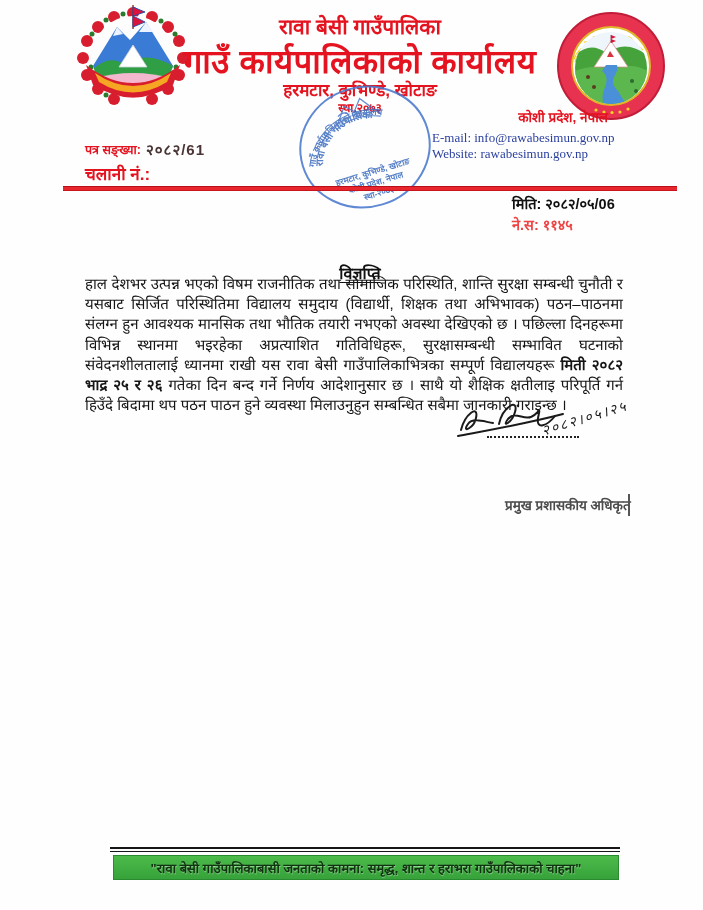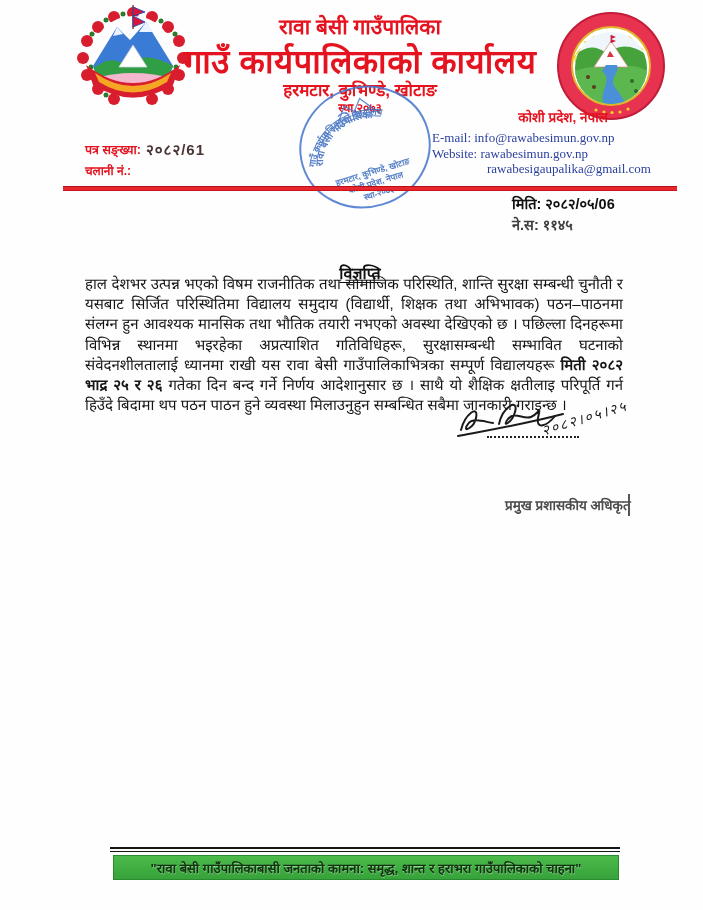--- a/index.html
+++ b/index.html
@@ -13,25 +13,25 @@
   .center-head { left:180px; width:360px; text-align:center; }
   .muni-name   { top:12px;  font-size:21px; font-weight:bold; color:#e4131f; }
   .office-name { top:38px;  font-size:33px; font-weight:bold; color:#e4131f; letter-spacing:0.5px; }
   .addr-line   { top:78px;  font-size:17px; font-weight:bold; color:#e4131f; }
   .estd-line   { top:99px;  font-size:12px; font-weight:bold; color:#e4131f; }
   .province    { left:498px; top:108px; width:130px; text-align:center; font-size:13.5px; font-weight:bold; color:#e4131f; }
   .weblines    { left:432px; top:130px; font-family:"Liberation Serif", serif; font-size:13px; line-height:15.5px; color:#2a3f9e; }
   .weblines .indent { padding-left:55px; }
   .letterno    { left:85px; top:141px; font-size:12.5px; font-weight:bold; color:#e4131f; }
   .letterno-val{ left:146px; top:139px; font-size:15px; font-weight:bold; color:#4a3434; letter-spacing:1px; }
-  .chalani     { left:85px; top:162px; font-size:12px; font-weight:bold; color:#e4131f; }
+  .chalani     { left:85px; top:162px; font-size:17px; font-weight:bold; color:#e4131f; }
   .red-rule    { left:63px; top:186px; width:614px; height:5px;
                  background:#e8262e; border-top:1px solid #b90f18; border-bottom:1px solid #c9141d; }
   .date-line   { left:512px; top:193px; font-size:14.5px; font-weight:bold; color:#111; }
-  .ns-line     { left:512px; top:214px; font-size:14.5px; font-weight:bold; color:#404040; }
+  .ns-line     { left:512px; top:214px; font-size:14.5px; font-weight:bold; color:#ef4444; }
   .notice-title{ left:180px; top:226px; width:360px; text-align:center;
                  font-size:16px; font-weight:bold; color:#111;margin-top:36px; }
   .notice-title span { text-decoration:underline; text-underline-offset:3px; }
   .body-text   { left:85px; top:246px; width:538px; font-size:15px; line-height:20.2px;
                  color:#151515; text-align:justify;margin-top:28px; }
   .body-text b { font-weight:bold; }
   .sig-scribble{ left:455px; top:394px; }
   .sig-date    { left:540px; top:408px; font-size:14px; color:#1a1a1a;
                  transform:rotate(-17deg); font-style:italic; letter-spacing:2px; white-space:nowrap; }
   .dotted-line { left:487px; top:430px; width:92px; border-bottom:2.5px dotted #222; height:8px; }
@@ -145,21 +145,20 @@
       <circle cx="64" cy="101" r="1.6"></circle>
         <circle cx="72" cy="98" r="1.6"></circle>
     </g>
   </svg>
 
   <div class="abs province">कोशी प्रदेश, नेपाल</div>
 
   <div class="abs weblines">
     <div>E-mail: info@rawabesimun.gov.np</div>
     <div>Website: rawabesimun.gov.np</div>
-    <div class="indent">rawabesigaupalika@gmail.com</div>
   </div>
 
   <div class="abs letterno">पत्र सङ्ख्या:</div>
   <div class="abs letterno-val">२०८२/61</div>
   <div class="abs chalani">चलानी नं.:</div>
 
   <div class="abs stamp-wrap">
     <svg width="138" height="126" viewBox="0 0 138 126">
       <ellipse cx="69" cy="63" rx="65" ry="60" fill="none" stroke="#4a79ce" stroke-width="2"></ellipse>
       <g stroke="#4a79ce" fill="none" stroke-width="1.2">

